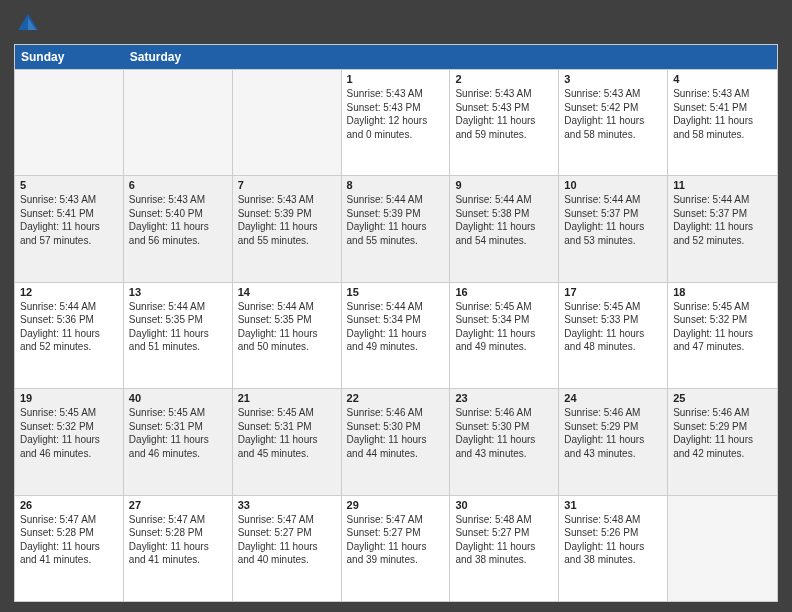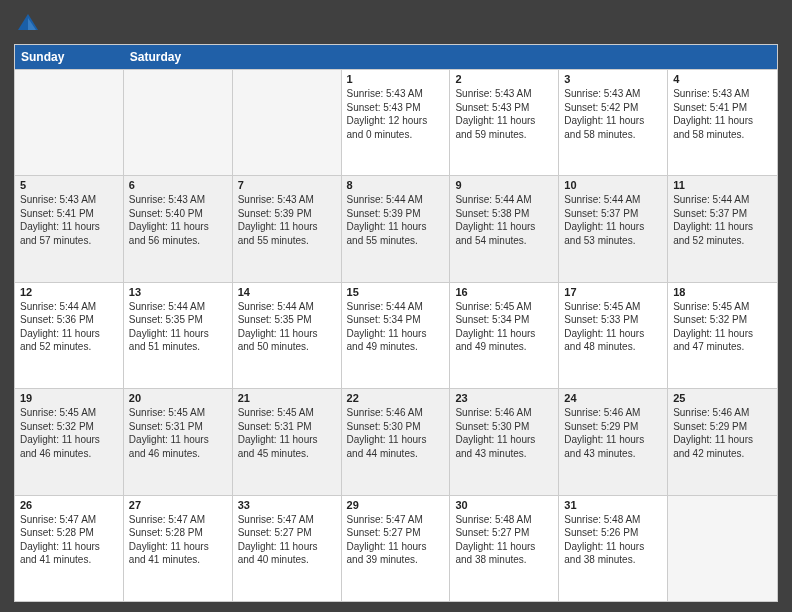--- a/index.html
+++ b/index.html
@@ -227,21 +227,21 @@
             <div class="day-num">18</div>
             <div class="cell-text">Sunrise: 5:45 AM<br>Sunset: 5:32 PM<br>Daylight: 11 hours and 47 minutes.</div>
           </div>
         </div>
         <div class="cal-row">
           <div class="cal-cell shaded">
             <div class="day-num">19</div>
             <div class="cell-text">Sunrise: 5:45 AM<br>Sunset: 5:32 PM<br>Daylight: 11 hours and 46 minutes.</div>
           </div>
           <div class="cal-cell shaded">
-            <div class="day-num">20</div>
+            <div class="day-num">40</div>
             <div class="cell-text">Sunrise: 5:45 AM<br>Sunset: 5:31 PM<br>Daylight: 11 hours and 46 minutes.</div>
           </div>
           <div class="cal-cell shaded">
             <div class="day-num">21</div>
             <div class="cell-text">Sunrise: 5:45 AM<br>Sunset: 5:31 PM<br>Daylight: 11 hours and 45 minutes.</div>
           </div>
           <div class="cal-cell shaded">
             <div class="day-num">22</div>
             <div class="cell-text">Sunrise: 5:46 AM<br>Sunset: 5:30 PM<br>Daylight: 11 hours and 44 minutes.</div>
           </div>

